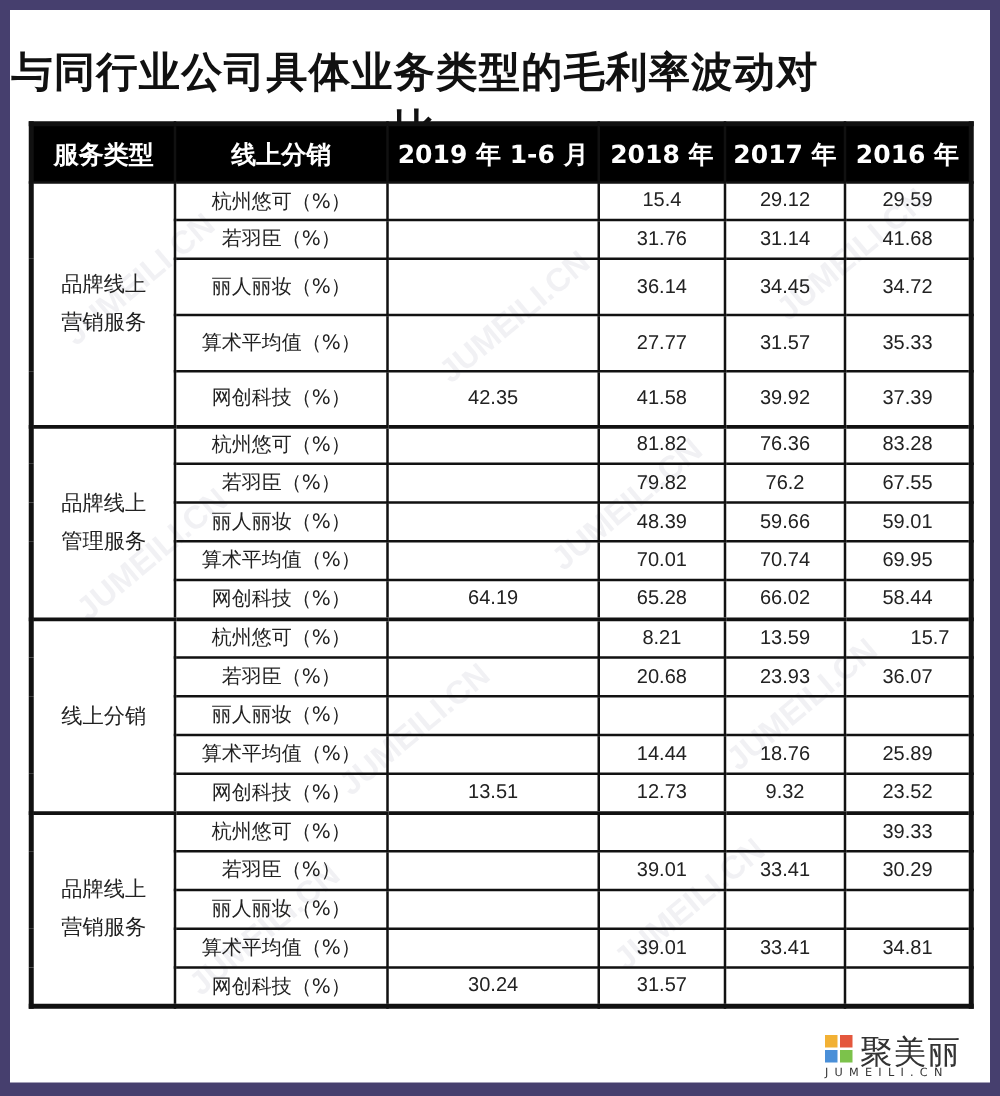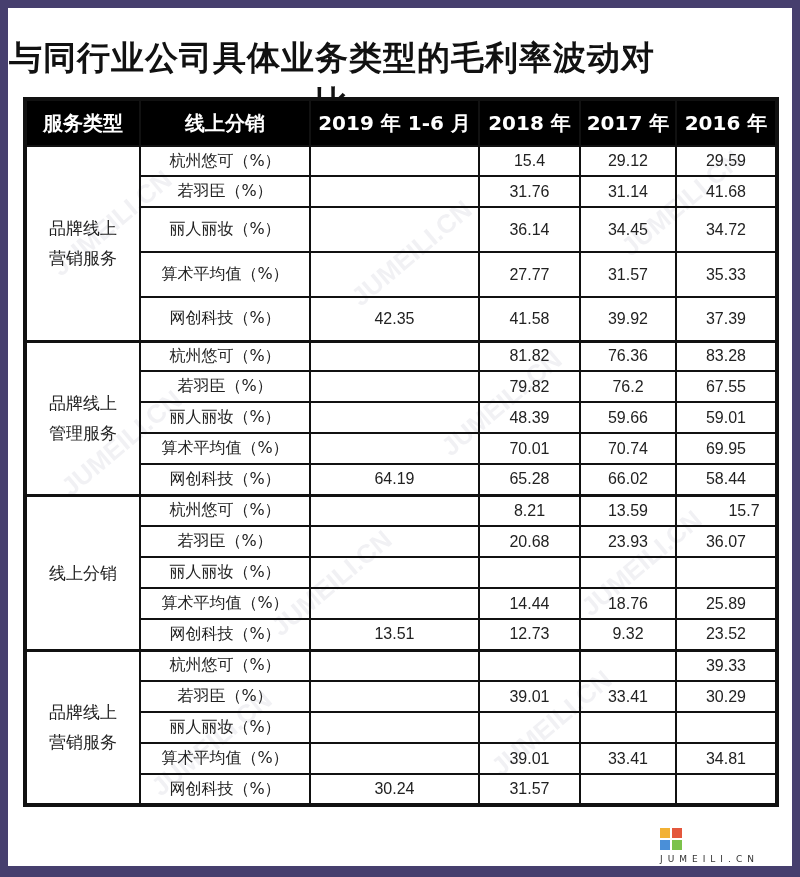--- a/index.html
+++ b/index.html
@@ -214,15 +214,16 @@
       </tbody>
   </table>
 
   <div class="logo">
     <div class="logo-mark">
       <span style="background:#f2b134"></span>
         <span style="background:#e4573d"></span>
       <span style="background:#4a8fd8"></span>
         <span style="background:#7cc24b"></span>
     </div>
+    <div class="logo-cn">聚美丽</div>
     <div class="logo-en">JUMEILI.CN</div>
   </div>
 </div>
 
 </body></html>

